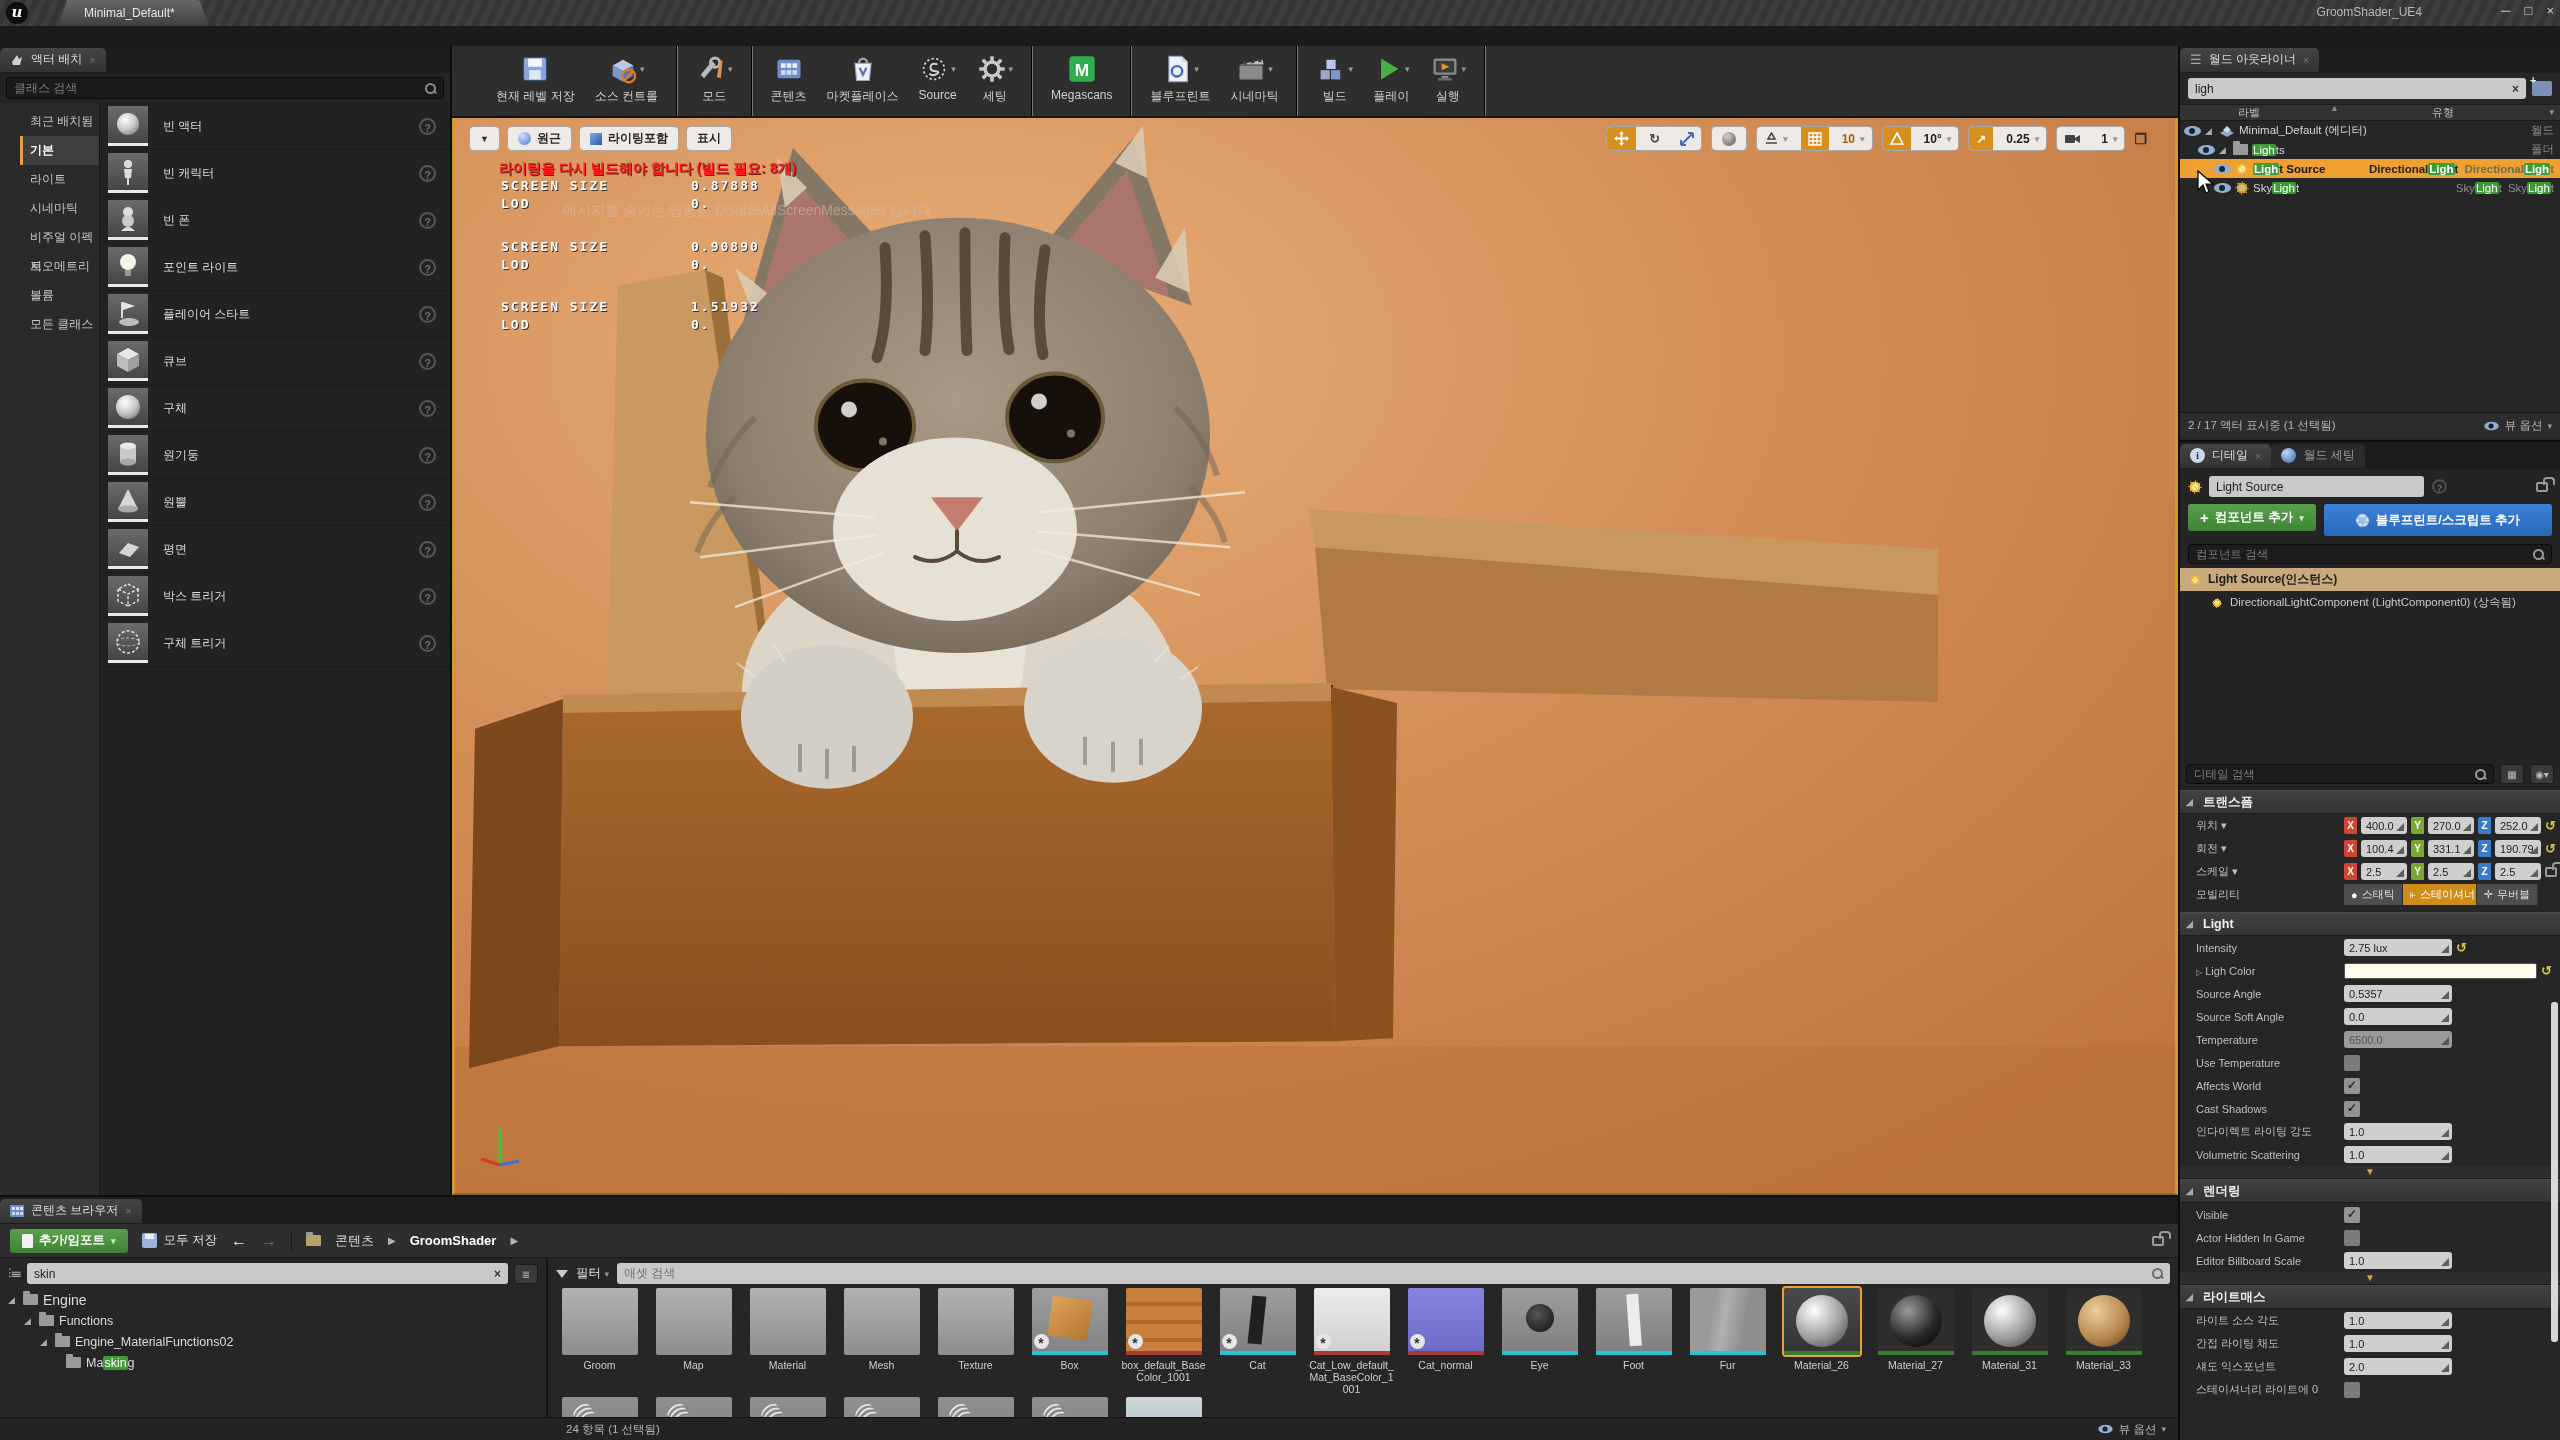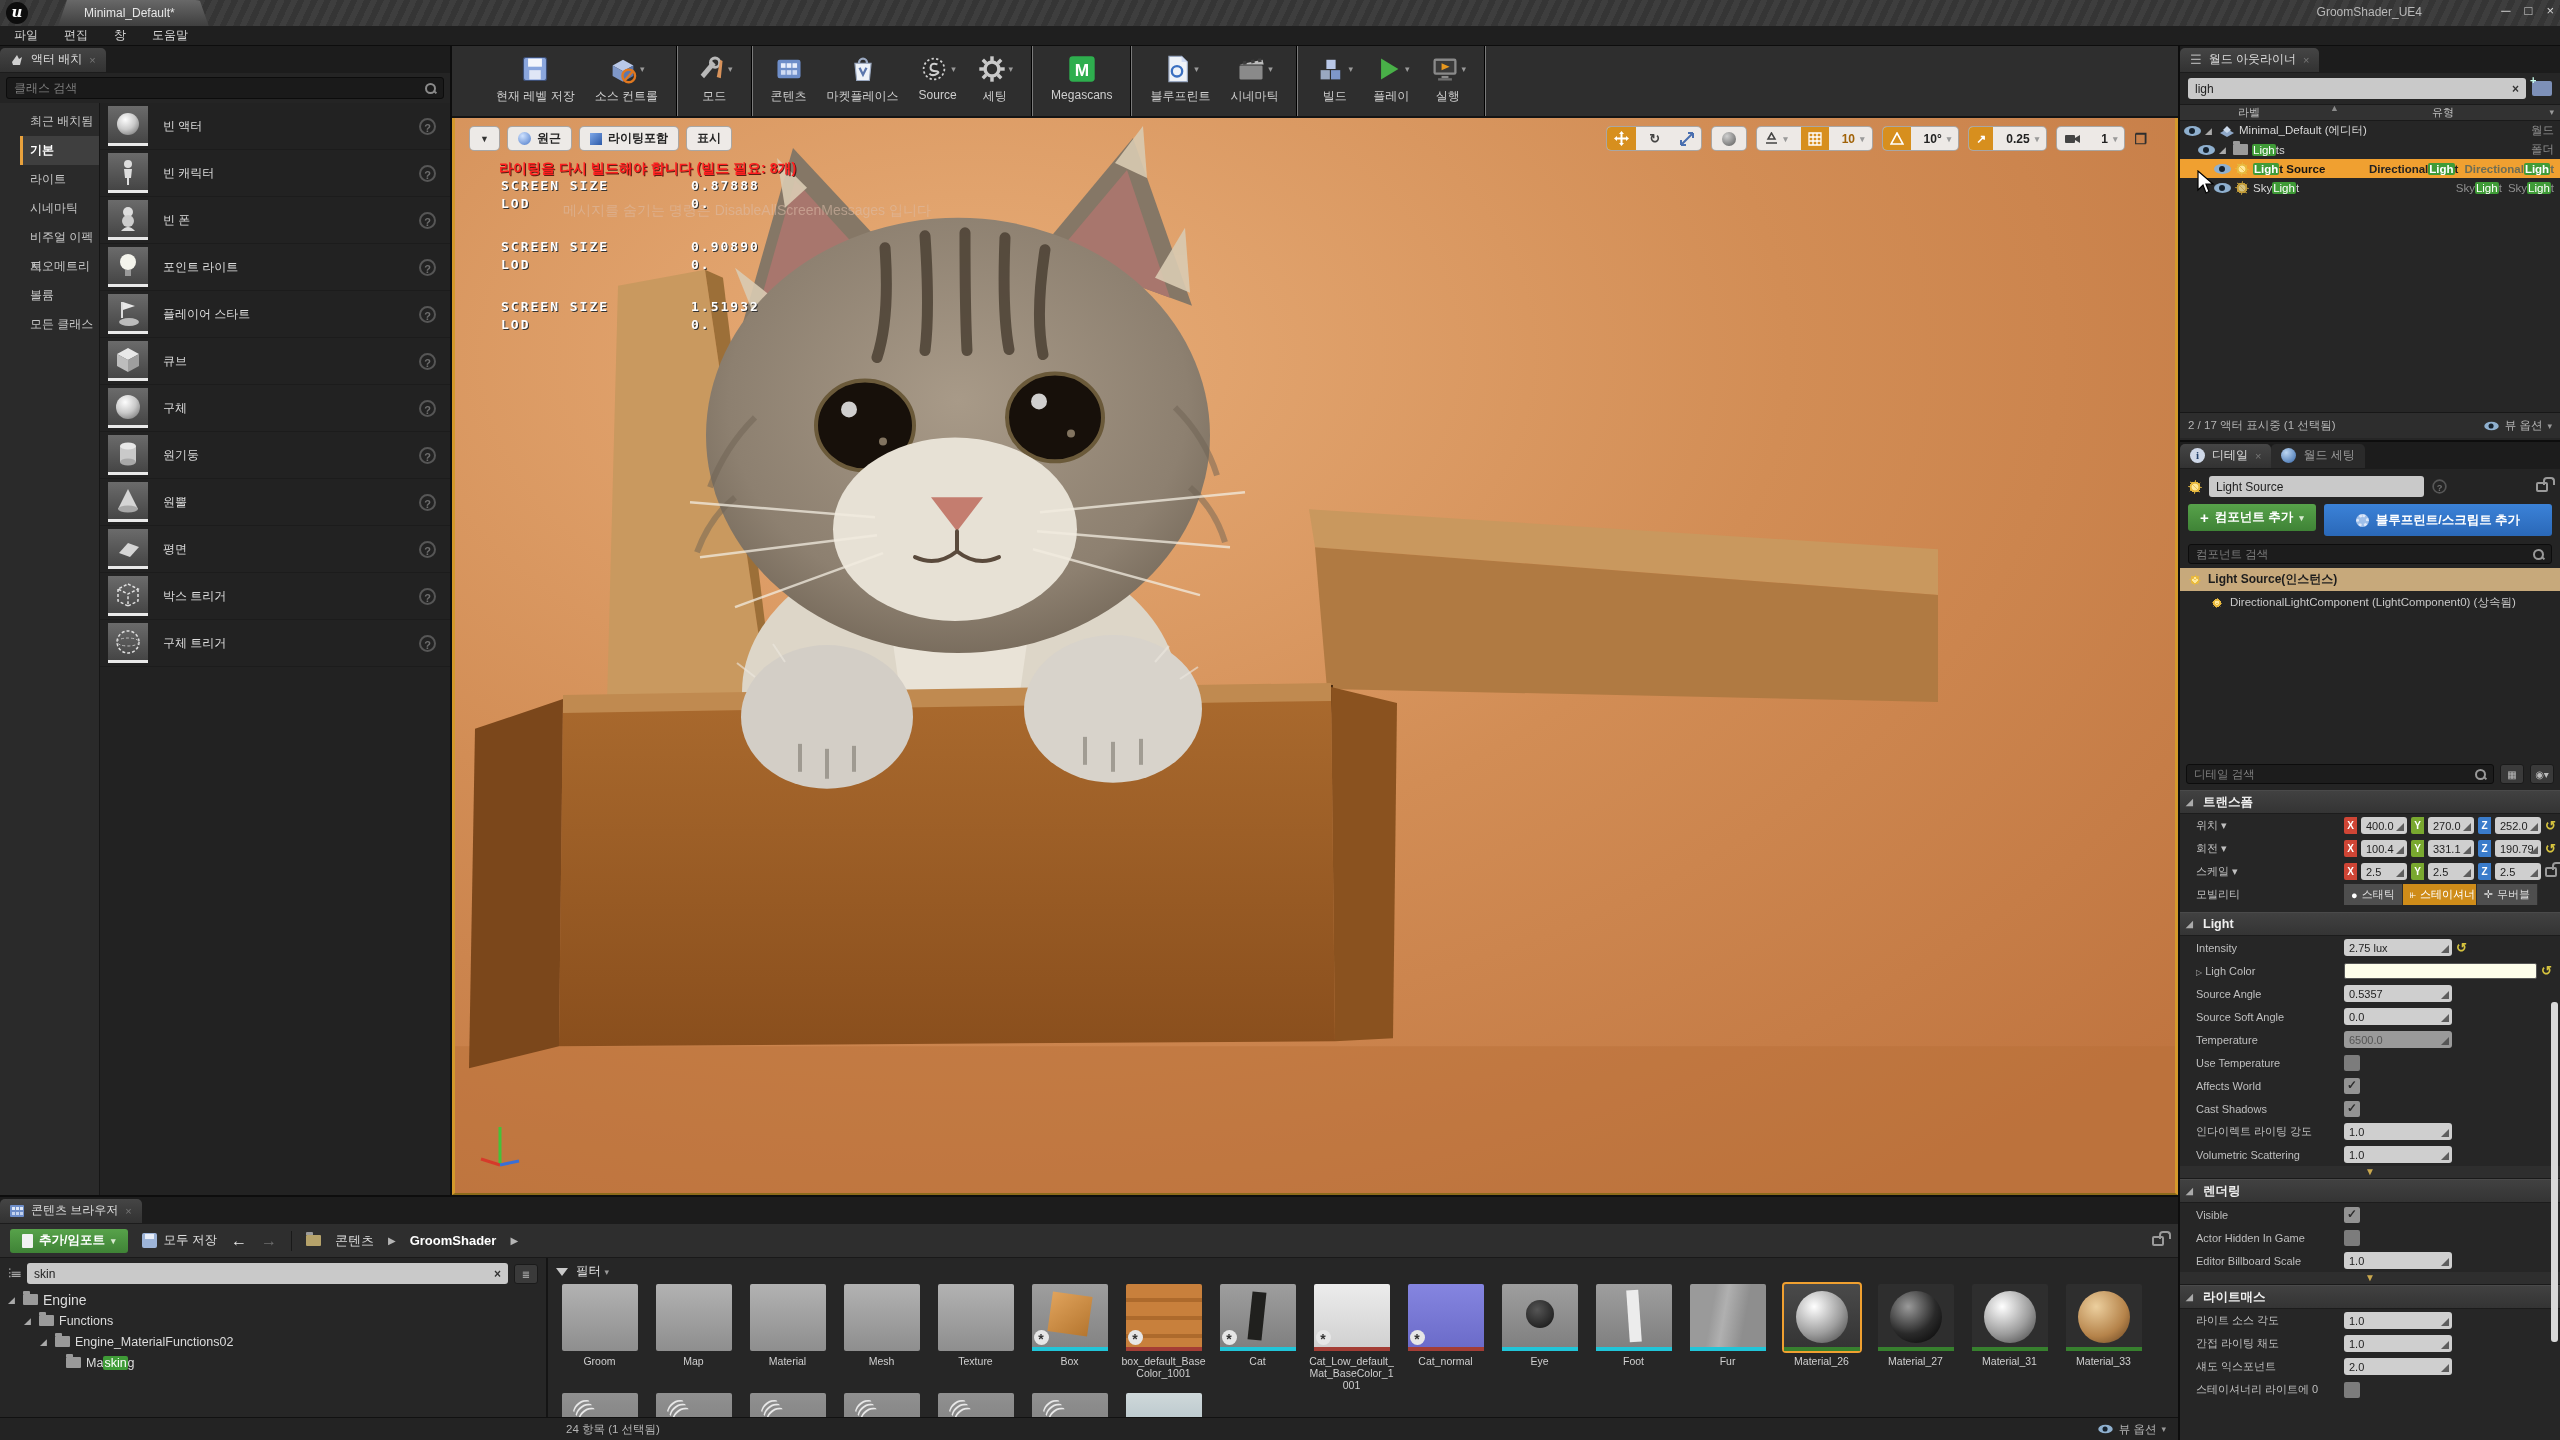--- a/index.html
+++ b/index.html
@@ -224,26 +224,20 @@
       <span>Minimal_Default*</span>
     </div>
     <div id="project-title">GroomShader_UE4</div>
     <div id="win-controls">
       <span>─</span>
       <span>□</span>
       <span>×</span>
     </div>
   </div>
 
-  <div id="menubar">
-    <span>파일</span>
-    <span>편집</span>
-    <span>창</span>
-    <span>도움말</span>
-  </div>
 
   <div id="leftpanel">
     <div class="panel-tabs">
       <div class="panel-tab">
         <svg width="14" height="14" viewBox="0 0 14 14">
             <path d="M2 9 L7 2 L9 6 L12 4 L10 12 L3 12 Z" fill="#cfcfcf"></path>
           </svg>
         <span>액터 배치</span>
         <span class="tab-x">×</span>
       </div>
@@ -1156,20 +1150,24 @@
         </div>
         <div class="tree-row" style="padding-left:66px">
           <span class="folder-ico"></span>
           <span>Ma<mark>skin</mark>g</span>
         </div>
       </div>
       <div id="cb-right">
         <div id="cb-filterrow">
           <span class="funnel"></span>
           <span style="color:#e0e0e0;font-size:12.5px"><span>필터</span> <span class="caret">▾</span></span>
+          <div class="light-input" style="color:#6e6e6e">
+            <span>애셋 검색</span>
+            <span class="mag" style="margin-left:auto"></span>
+          </div>
         </div>
         <div id="tiles">
           <div class="tile">
               <div class="thumb th-folder"></div>
               <div class="tname">Groom</div>
             </div>
           <div class="tile">
               <div class="thumb th-folder"></div>
               <div class="tname">Map</div>
             </div>

